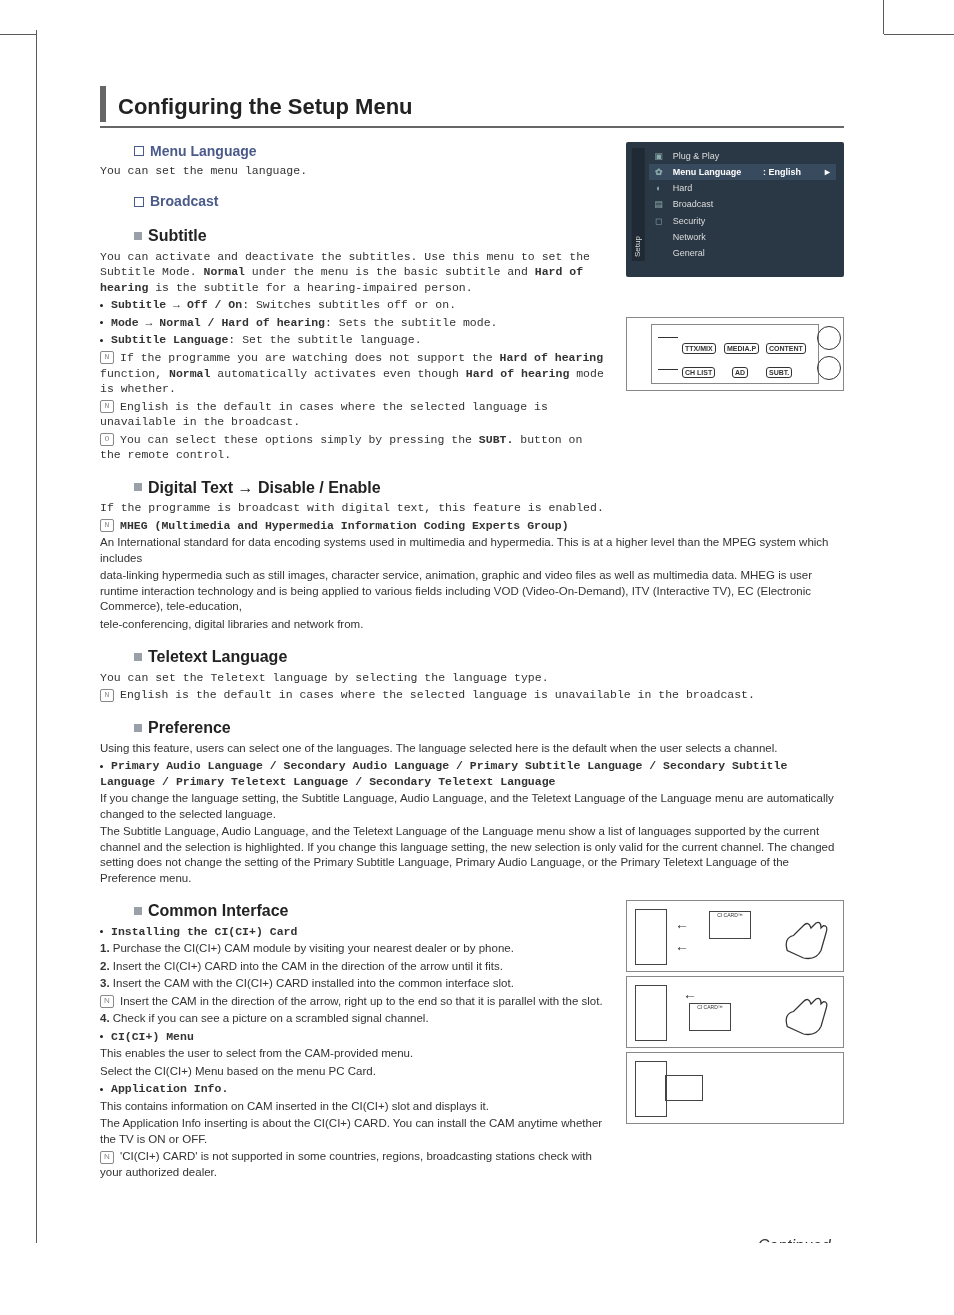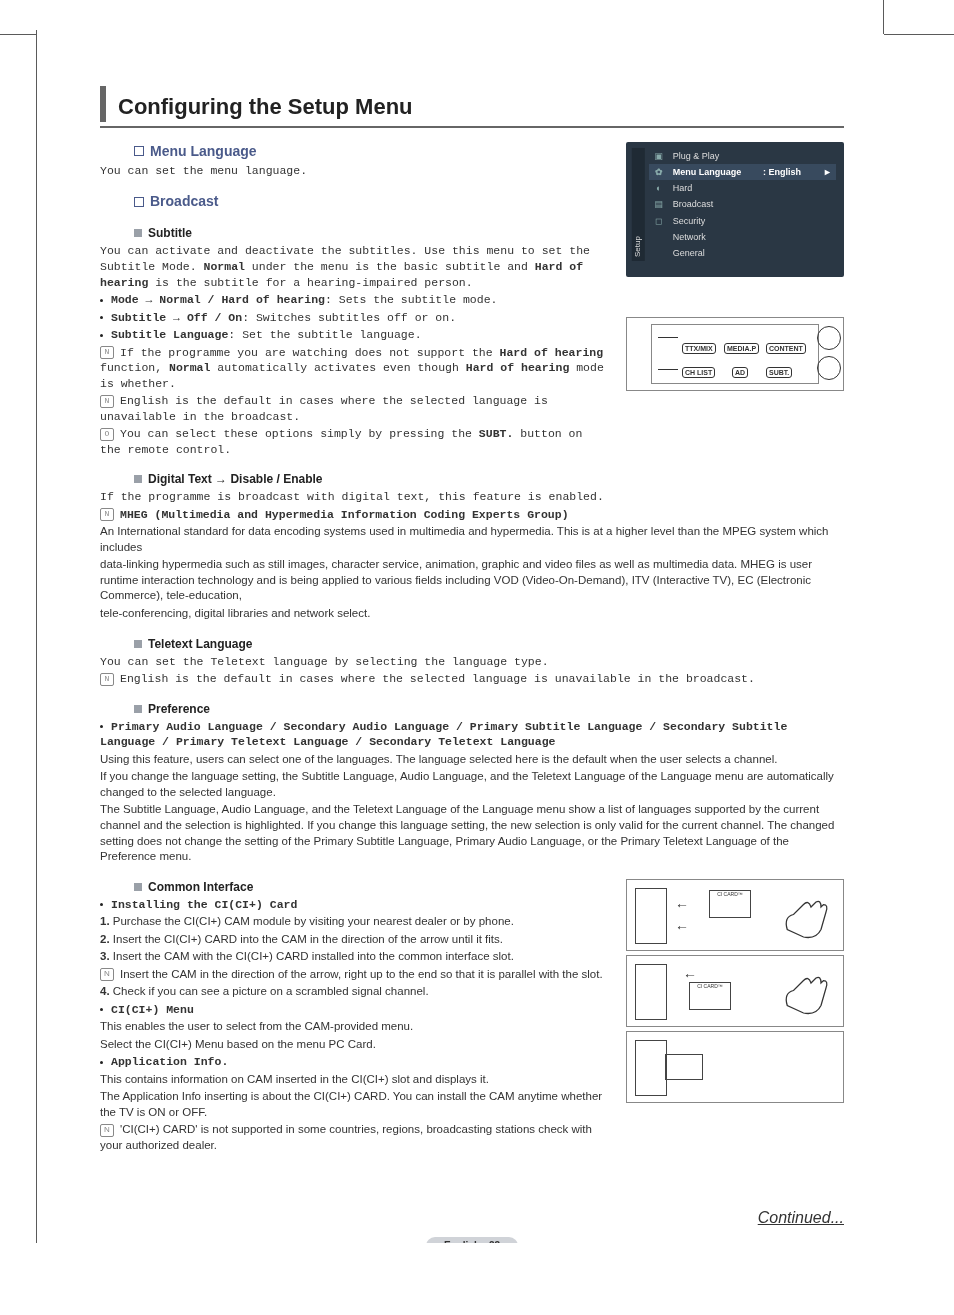--- a/index.html
+++ b/index.html
@@ -25,21 +25,21 @@
   }
   .title-row { display:flex; align-items:flex-end; }
   .title-bar { width:6px; height:36px; background:#666; margin-right:12px; }
   .title { font-size:22px; font-weight:bold; color:#222; }
   .hr  { border:none; border-top:2px solid #666; margin:4px 0 14px 0; }
   .sec { margin-bottom:14px; }
   .h-icon { display:inline-block; vertical-align:middle; margin-right:6px; }
   .sq-open { width:10px; height:10px; border:1.5px solid #4a5a8a; box-sizing:border-box; }
   .sq-fill { width:8px; height:8px; background:#9aa0a8; }
   .blue-h { color:#4a5a8a; font-weight:bold; font-size:14px; }
-  .sub-h { font-weight:bold; font-size:12px; color:#222; }
+  .sub-h { font-weight:bold; font-size:16px; color:#222; }
   .lvl1 { margin-left:34px; }
   .lvl2 { margin-left:54px;font-family:Liberation Mono, monospace; }
   .lvl3 { margin-left:74px; }
   .row-h { display:flex; align-items:center; margin-bottom:2px; }
   .para { margin:2px 0; }
   .bullet-dot { width:3px; height:3px; background:#222; border-radius:50%; display:inline-block; margin-right:8px; vertical-align:middle; }
   .note-icon { display:inline-block; width:12px; height:11px; border:1px solid #888; border-radius:2px; font-size:8px; line-height:10px; text-align:center; color:#888; margin-right:6px; vertical-align:middle; }
   .two-col { display:flex; gap:20px; }
   .col-l { flex:1; }
   .col-r { width:218px; flex-shrink:0; }
@@ -100,22 +100,22 @@
         </div>
 
         <div class="sec">
           <div class="row-h lvl1">
             <span class="h-icon sq-fill"></span>
             <span class="sub-h">Subtitle</span>
           </div>
           <div class="para lvl2">
             <span>You can activate and deactivate the subtitles. Use this menu to set the Subtitle Mode. </span><b>Normal</b><span> under the menu is the basic subtitle and </span><b>Hard of hearing</b><span> is the subtitle for a hearing-impaired person.</span>
           </div>
+          <div class="para lvl2"><span class="bullet-dot"></span><b>Subtitle → Off / On</b><span>: Switches subtitles off or on.</span></div>
           <div class="para lvl2"><span class="bullet-dot"></span><b>Mode → Normal / Hard of hearing</b><span>: Sets the subtitle mode.</span></div>
-          <div class="para lvl2"><span class="bullet-dot"></span><b>Subtitle → Off / On</b><span>: Switches subtitles off or on.</span></div>
           <div class="para lvl2"><span class="bullet-dot"></span><b>Subtitle Language</b><span>: Set the subtitle language.</span></div>
           <div class="para lvl2"><span class="note-icon">N</span><span>If the programme you are watching does not support the </span><b>Hard of hearing</b><span> function, </span><b>Normal</b><span> automatically activates even though </span><b>Hard of hearing</b><span> mode is whether.</span></div>
           <div class="para lvl2"><span class="note-icon">N</span><span>English is the default in cases where the selected language is unavailable in the broadcast.</span></div>
           <div class="para lvl2"><span class="note-icon">O</span><span>You can select these options simply by pressing the </span><b>SUBT.</b><span> button on the remote control.</span></div>
         </div>
       </div>
 
       <div class="col-r">
 
         <div class="osd">
@@ -175,39 +175,39 @@
 
     <div class="sec">
       <div class="row-h lvl1">
         <span class="h-icon sq-fill"></span>
         <span class="sub-h">Digital Text → Disable / Enable</span>
       </div>
       <div class="para lvl2">If the programme is broadcast with digital text, this feature is enabled.</div>
       <div class="para lvl2"><span class="note-icon">N</span><b>MHEG (Multimedia and Hypermedia Information Coding Experts Group)</b></div>
       <div class="para lvl3">An International standard for data encoding systems used in multimedia and hypermedia. This is at a higher level than the MPEG system which includes</div>
       <div class="para lvl3">data-linking hypermedia such as still images, character service, animation, graphic and video files as well as multimedia data. MHEG is user runtime interaction technology and is being applied to various fields including VOD (Video-On-Demand), ITV (Interactive TV), EC (Electronic Commerce), tele-education,</div>
-      <div class="para lvl3">tele-conferencing, digital libraries and network select.</div>
+      <div class="para lvl3">tele-conferencing, digital libraries and network from.</div>
     </div>
 
     <div class="sec">
       <div class="row-h lvl1">
         <span class="h-icon sq-fill"></span>
         <span class="sub-h">Teletext Language</span>
       </div>
       <div class="para lvl2">You can set the Teletext language by selecting the language type.</div>
       <div class="para lvl2"><span class="note-icon">N</span><span>English is the default in cases where the selected language is unavailable in the broadcast.</span></div>
     </div>
 
     <div class="sec">
       <div class="row-h lvl1">
         <span class="h-icon sq-fill"></span>
         <span class="sub-h">Preference</span>
       </div>
+      <div class="para lvl3">Using this feature, users can select one of the languages. The language selected here is the default when the user selects a channel.</div>
       <div class="para lvl2"><span class="bullet-dot"></span><b>Primary Audio Language / Secondary Audio Language / Primary Subtitle Language / Secondary Subtitle Language / Primary Teletext Language / Secondary Teletext Language</b></div>
-      <div class="para lvl3">Using this feature, users can select one of the languages. The language selected here is the default when the user selects a channel.</div>
       <div class="para lvl3">If you change the language setting, the Subtitle Language, Audio Language, and the Teletext Language of the Language menu are automatically changed to the selected language.</div>
       <div class="para lvl3">The Subtitle Language, Audio Language, and the Teletext Language of the Language menu show a list of languages supported by the current channel and the selection is highlighted. If you change this language setting, the new selection is only valid for the current channel. The changed setting does not change the setting of the Primary Subtitle Language, Primary Audio Language, or the Primary Teletext Language of the Preference menu.</div>
     </div>
 
     <div class="two-col">
       <div class="col-l">
         <div class="sec">
           <div class="row-h lvl1">
             <span class="h-icon sq-fill"></span>
             <span class="sub-h">Common Interface</span>

